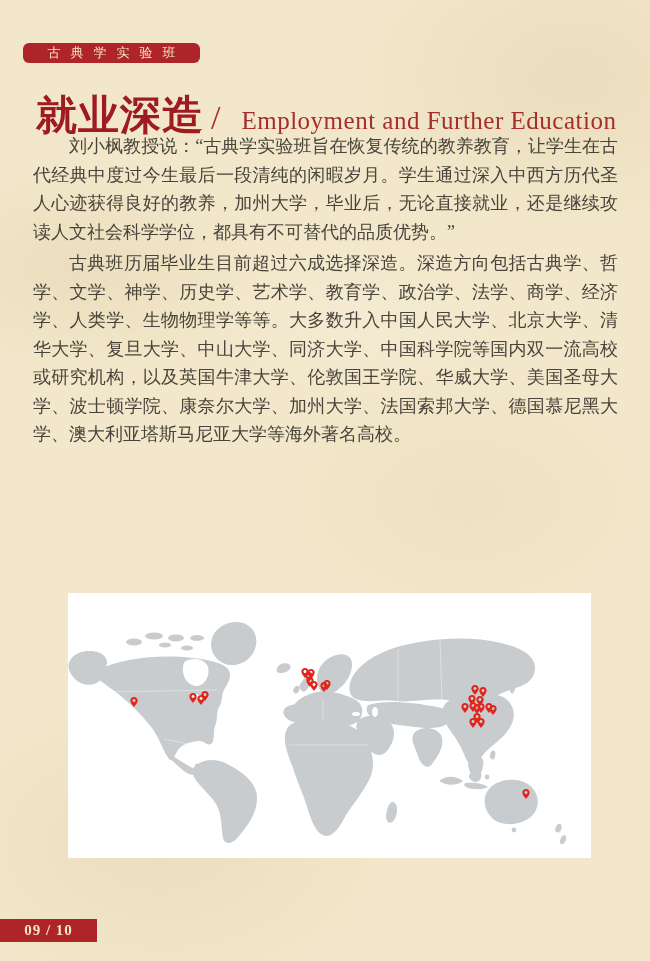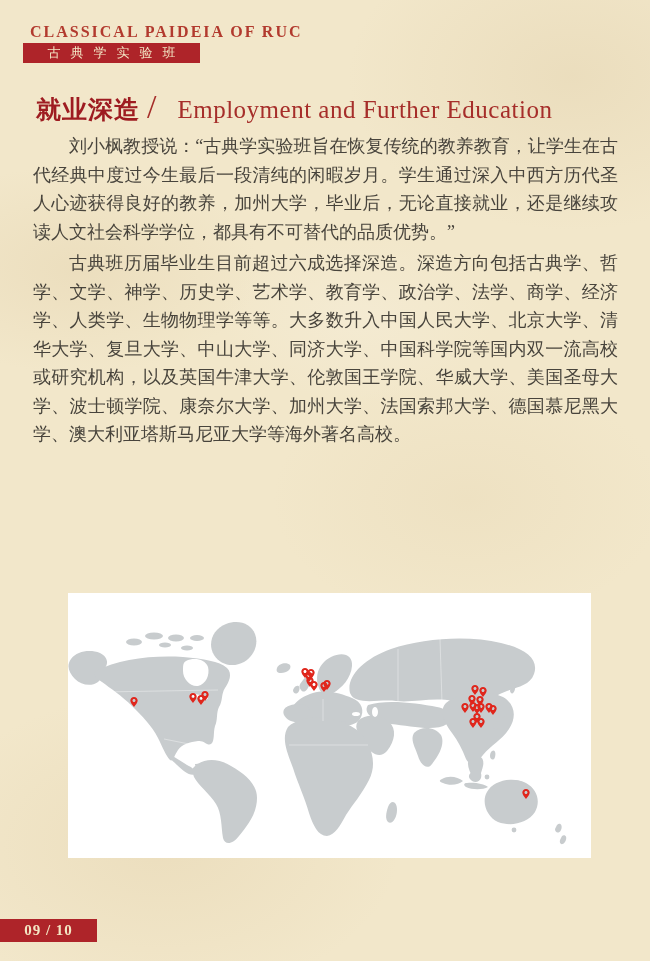--- a/index.html
+++ b/index.html
@@ -24,29 +24,29 @@
     color:#b23a2e;
   }
   .banner{
     position:absolute;left:23px;top:43px;
     width:177px;height:20px;
     background:#ae2429;
     color:#f3e6c4;
     font-size:13px;
     display:flex;align-items:center;justify-content:center;
     letter-spacing:10px;
-    padding-left:10px;box-sizing:border-box;
+    padding-left:10px;box-sizing:border-box;border-radius:6px;
   }
   .title-row{
     position:absolute;left:36px;top:88px;
     display:flex;align-items:baseline;
     white-space:nowrap;
   }
   .title-zh{
-    font-size:25px;font-weight:bold;
+    font-size:41px;font-weight:bold;
     color:#9e1c21;letter-spacing:1px;
   }
   .title-slash{
     font-size:34px;color:#a62e2a;
     margin:0 5px 0 7px;font-weight:normal;
   }
   .title-en{
     font-size:25px;color:#a62e2a;letter-spacing:0.5px;margin-left:16px;
   }
   .body-text{
@@ -69,21 +69,20 @@
     color:#f3e6c4;
     font-size:15px;font-weight:bold;letter-spacing:1px;
     display:flex;align-items:center;justify-content:center;
   }
 </style>
 </head>
 <body>
 
 <div class="page">
 
-  <div class="kicker">CLASSICAL PAIDEIA OF RUC</div>
 
   <div class="banner">
     <span>古典学实验班</span>
   </div>
 
   <div class="title-row">
     <span class="title-zh">就业深造</span>
     <span class="title-slash">/</span>
     <span class="title-en">Employment and Further Education</span>
   </div>

